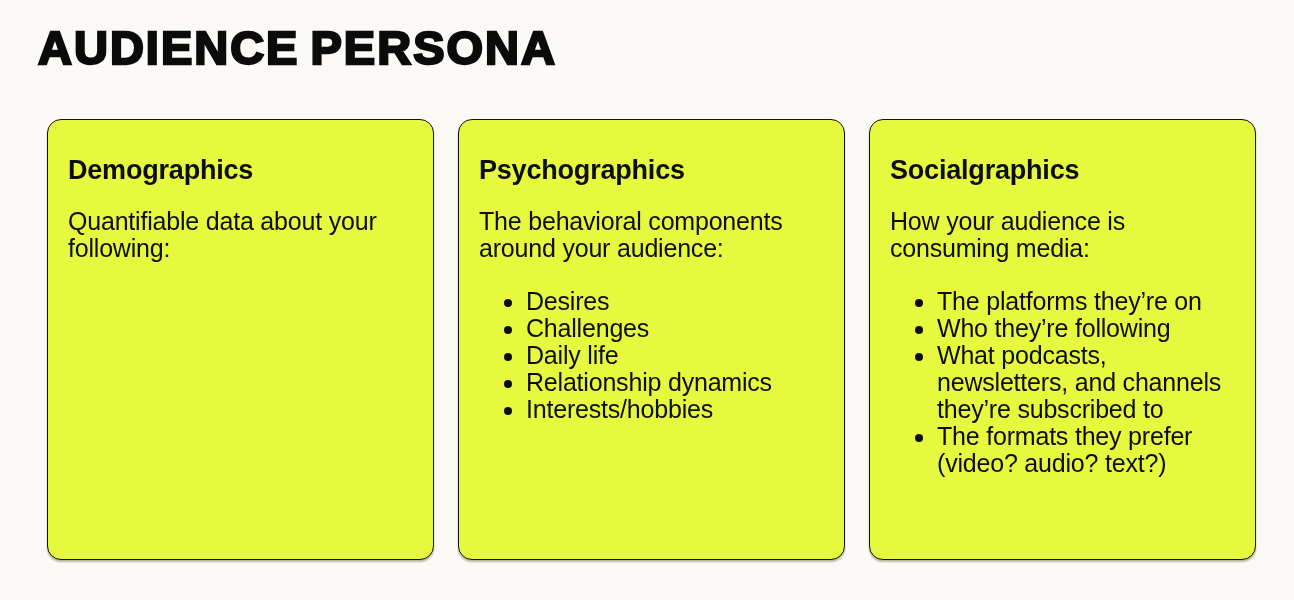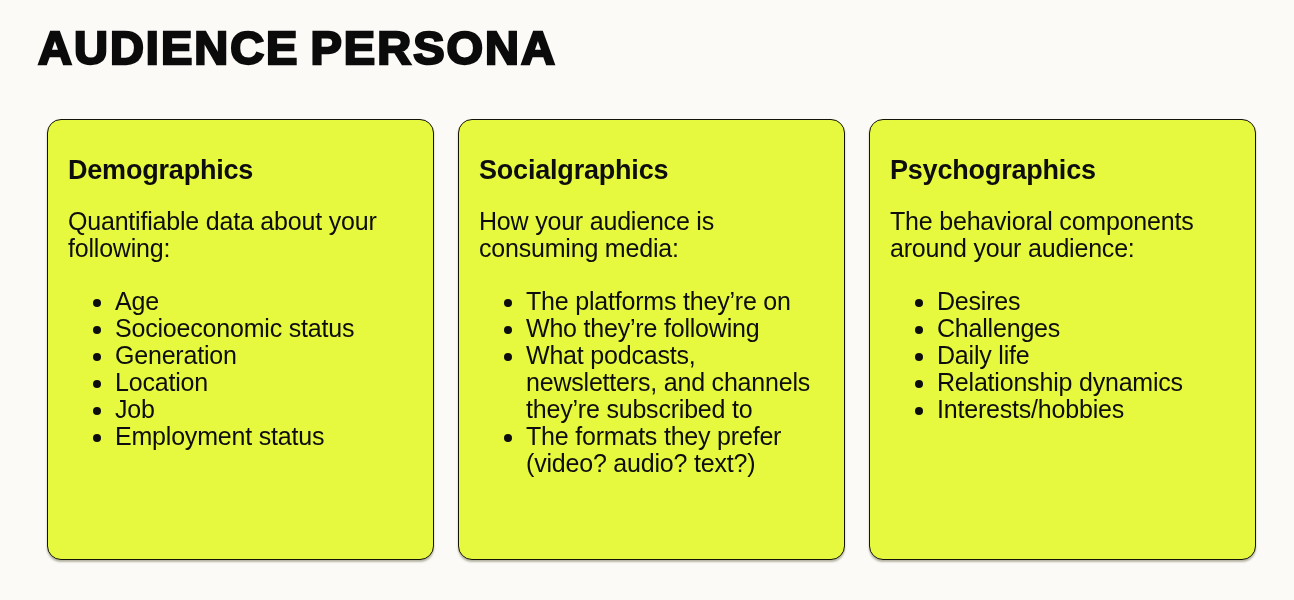--- a/index.html
+++ b/index.html
@@ -71,47 +71,39 @@
 
 <div class="slide">
 
   <h1 class="slide-title">AUDIENCE PERSONA</h1>
 
   <div class="cards">
 
     <article class="card">
       <h2>Demographics</h2>
       <p class="card-desc">Quantifiable data about your following:</p>
+    </article>
+
+    <article class="card">
+      <h2>Psychographics</h2>
+      <p class="card-desc">The behavioral components around your audience:</p>
       <ul>
-          <li>Age</li>
-          <li>Socioeconomic status</li>
-          <li>Generation</li>
-          <li>Location</li>
-          <li>Job</li>
-          <li>Employment status</li>
+          <li>Desires</li>
+          <li>Challenges</li>
+          <li>Daily life</li>
+          <li>Relationship dynamics</li>
+          <li>Interests/hobbies</li>
         </ul>
     </article>
 
     <article class="card">
       <h2>Socialgraphics</h2>
       <p class="card-desc">How your audience is consuming media:</p>
       <ul>
           <li>The platforms they’re on</li>
           <li>Who they’re following</li>
           <li>What podcasts, newsletters, and channels they’re subscribed to</li>
           <li>The formats they prefer (video? audio? text?)</li>
         </ul>
     </article>
 
-    <article class="card">
-      <h2>Psychographics</h2>
-      <p class="card-desc">The behavioral components around your audience:</p>
-      <ul>
-          <li>Desires</li>
-          <li>Challenges</li>
-          <li>Daily life</li>
-          <li>Relationship dynamics</li>
-          <li>Interests/hobbies</li>
-        </ul>
-    </article>
-
   </div>
 </div>
 
 </body></html>

